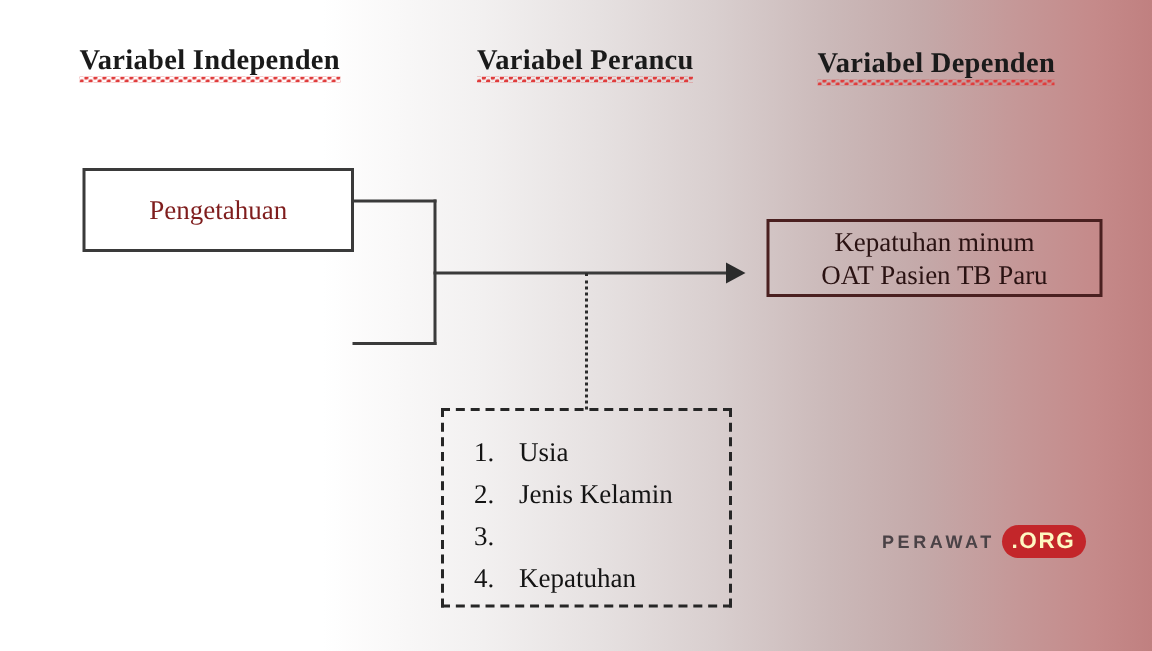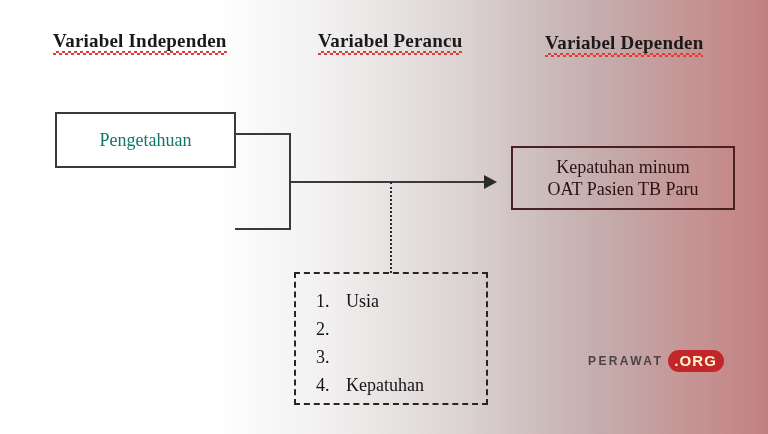--- a/index.html
+++ b/index.html
@@ -61,21 +61,21 @@
 
   
   .node-box {
     position: absolute;
     box-sizing: border-box;
     border: 2px solid #3a3a3a;
     display: flex;
     align-items: center;
     justify-content: center;
     text-align: center;
-    color: #0f766e;
+    color: #7f1d1d;
     font-size: 18px;
     line-height: 1.25;
   }
   .node-box.light {
     background: #ffffff;
   }
   .node-box.transparent {
     background: transparent;
     border-color: #4a2020;
     color: #2a1212;
@@ -174,35 +174,36 @@
 
   <div class="line h" style="left:235px; top:133px; width:56px;"></div>
   <div class="line h" style="left:235px; top:228px; width:56px;"></div>
   <div class="line v" style="left:289px; top:133px; height:97px;"></div>
 
   <div class="line h" style="left:289px; top:181px; width:196px;"></div>
   <div class="arrowhead" style="left:484px; top:175px;"></div>
 
   <div class="dotted-v" style="left:390px; top:182px; height:91px;"></div>
 
-  <div class="node-box transparent" style="left:511px; top:146px; width:224px; height:64px;">
+  <div class="node-box transparent" style="left:511px; top:146px; width:224px; height:52px;">
     <div>
       <div>Kepatuhan minum</div>
       <div>OAT Pasien TB Paru</div>
     </div>
   </div>
 
   <div class="dashed-box" style="left:294px; top:272px; width:194px; height:133px;">
     <ul class="conf-list">
       <li>
         <span class="conf-num">1.</span>
         <span>Usia</span>
       </li>
       <li>
         <span class="conf-num">2.</span>
+        <span>Jenis Kelamin</span>
       </li>
       <li>
         <span class="conf-num">3.</span>
       </li>
       <li>
         <span class="conf-num">4.</span>
         <span>Kepatuhan</span>
       </li>
     </ul>
   </div>

